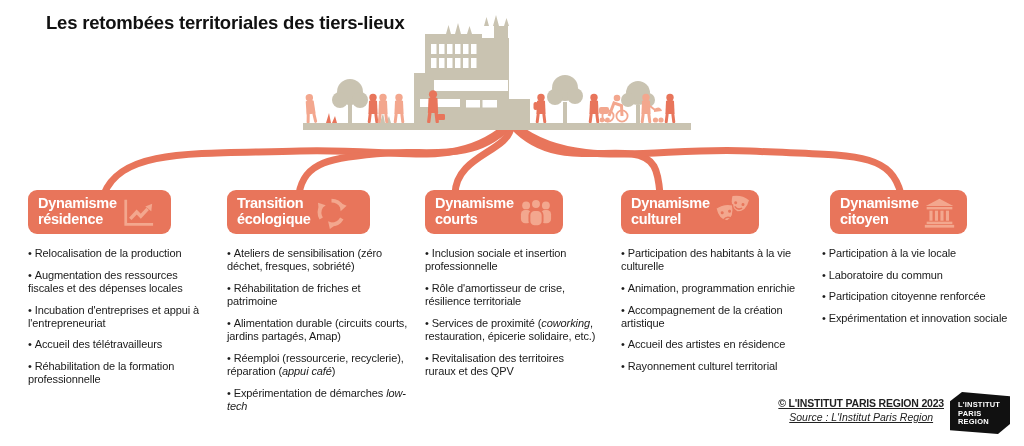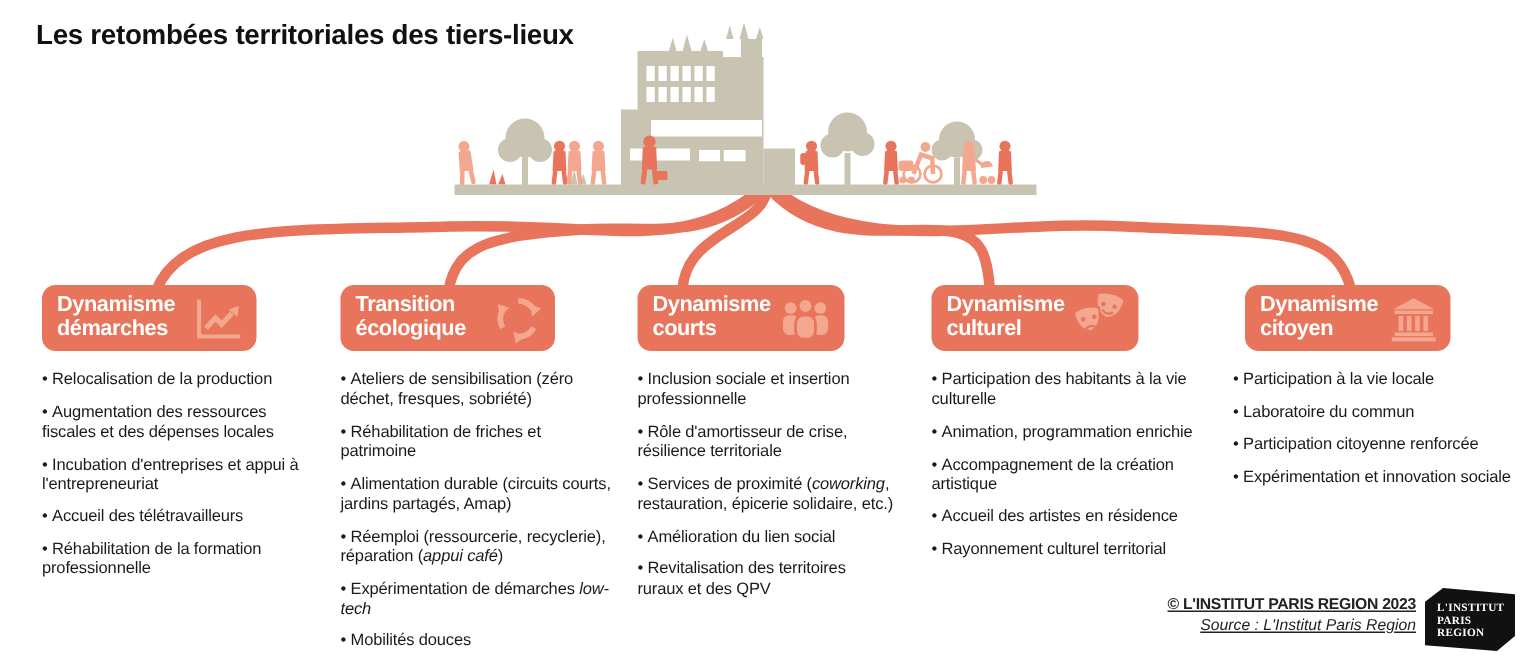--- a/index.html
+++ b/index.html
@@ -7,60 +7,60 @@
     --coral-light:#F3A78E;
     --beige:#C9C3B1;
     --ink:#1A1A1A;
   }
   html,body{margin:0;padding:0;}
   body{
     width:1024px;height:446px;position:relative;background:#fff;
     font-family:"Liberation Sans",sans-serif;color:var(--ink);overflow:hidden;
   }
   .page-title{
-    position:absolute;left:24px;top:12px;margin:0;
+    position:absolute;left:46px;top:12px;margin:0;
     font-size:18.5px;font-weight:bold;color:#111;letter-spacing:-0.2px;
   }
   #connectors{position:absolute;left:0;top:0;z-index:0;}
   #illustration{position:absolute;left:298px;top:10px;z-index:0;}
   .col{position:absolute;top:190px;z-index:1;}
   .col-1{left:28px;width:176px;}
   .col-2{left:227px;width:184px;}
   .col-3{left:425px;width:172px;}
   .col-4{left:621px;width:177px;}
   .col-5{left:822px;width:192px;}
   .cat-box{
     height:44px;border-radius:9px;background:var(--coral);color:#fff;
-    display:flex;align-items:center;justify-content:space-between;
+    display:flex;align-items:center;
     padding:0 8px 0 10px;box-sizing:border-box;
   }
   .col-1 .cat-box,.col-2 .cat-box{width:143px;}
   .col-3 .cat-box,.col-4 .cat-box{width:138px;}
   .col-5 .cat-box{width:137px;margin-left:8px;}
   .cat-title{font-weight:bold;font-size:14.5px;line-height:1.08;letter-spacing:-0.3px;}
   .cat-icon{flex:0 0 auto;margin-left:4px;}
   ul.benefits{
     list-style:none;margin:13px 0 0;padding:0;
     font-size:11px;line-height:1.2;letter-spacing:-0.1px;color:var(--ink);
   }
   ul.benefits li{margin-bottom:8.5px;}
   ul.benefits li::before{content:"\2022\00a0";}
   ul.benefits i{}
   .credits{
     position:absolute;top:397px;right:80px;text-align:right;z-index:1;
     font-size:10.5px;line-height:1.3;color:#222;text-decoration:underline;
   }
   .credits .copyright{font-weight:bold;letter-spacing:-0.2px;}
-  .credits .source{font-style:italic;}
+  .credits .source{font-style:italic;text-align:center;}
   .logo{
     position:absolute;left:950px;top:392px;width:60px;height:42px;z-index:1;
     background:#111;color:#fff;
     clip-path:polygon(20% 0, 100% 10%, 100% 76%, 80% 100%, 0 91%, 0 22%);
     font-weight:bold;font-size:7.5px;line-height:1.15;
-    padding:9px 0 0 8px;box-sizing:border-box;letter-spacing:0.2px;font-family:Liberation Serif, serif;
+    padding:9px 0 0 8px;box-sizing:border-box;letter-spacing:0.2px;
   }
 </style>
 </head>
 <body>
 
 <h1 class="page-title">Les retombées territoriales des tiers-lieux</h1>
 
 <svg id="connectors" width="1024" height="446" viewBox="0 0 1024 446">
   <g fill="none" stroke="#E8755B" stroke-linecap="round">
     <path stroke-width="7" d="M506,127 C455,170 400,148 300,151 C195,154 122,148 104,194"></path>
@@ -161,21 +161,21 @@
     <use href="#person" transform="translate(372,113)" fill="#E8755B"></use>
   </g>
 
   <rect x="5" y="113" width="388" height="7" fill="#C9C3B1"></rect>
 </svg>
 
 <div class="col col-1">
   <div class="cat-box">
     <div class="cat-title">
       <div>Dynamisme</div>
-      <div>démarches</div>
+      <div>résidence</div>
     </div>
     <svg class="cat-icon" width="35" height="31" viewBox="0 0 38 34">
       <path d="M5,3 V30 H35" stroke="#F3A78E" stroke-width="3" fill="none"></path>
       <path d="M10,24 L17,16.5 L21.5,21 L29,13" stroke="#F3A78E" stroke-width="3.8" fill="none"></path>
       <polygon points="34,7.5 33,15.5 26.5,10.5" fill="#F3A78E"></polygon>
     </svg>
   </div>
   <ul class="benefits">
       <li>Relocalisation de la production</li>
       <li>Augmentation des ressources fiscales et des dépenses locales</li>
@@ -205,21 +205,20 @@
         <polygon points="26.5,7 34.5,10.5 28,16.5" fill="#F3A78E"></polygon>
       </g>
     </svg>
   </div>
   <ul class="benefits">
       <li>Ateliers de sensibilisation (zéro déchet, fresques, sobriété)</li>
       <li>Réhabilitation de friches et patrimoine</li>
       <li>Alimentation durable (circuits courts, jardins partagés, Amap)</li>
       <li>Réemploi (ressourcerie, recyclerie), réparation (<i>appui café</i>)</li>
       <li>Expérimentation de démarches <i>low-tech</i></li>
-      <li>Mobilités douces</li>
     </ul>
 </div>
 
 <div class="col col-3">
   <div class="cat-box">
     <div class="cat-title">
       <div>Dynamisme</div>
       <div>courts</div>
     </div>
     <svg class="cat-icon" width="36" height="32" viewBox="0 0 38 34">
@@ -232,21 +231,20 @@
       <g fill="#F3A78E" stroke="#E8755B" stroke-width="2">
         <circle cx="19" cy="8.5" r="5.2"></circle>
           <rect x="12" y="15" width="14" height="17" rx="5.5"></rect>
       </g>
     </svg>
   </div>
   <ul class="benefits">
       <li>Inclusion sociale et insertion professionnelle</li>
       <li>Rôle d'amortisseur de crise, résilience territoriale</li>
       <li>Services de proximité (<i>coworking</i>, restauration, épicerie solidaire, etc.)</li>
-      <li>Amélioration du lien social</li>
       <li>Revitalisation des territoires ruraux et des QPV</li>
     </ul>
 </div>
 
 <div class="col col-4">
   <div class="cat-box">
     <div class="cat-title">
       <div>Dynamisme</div>
       <div>culturel</div>
     </div>

